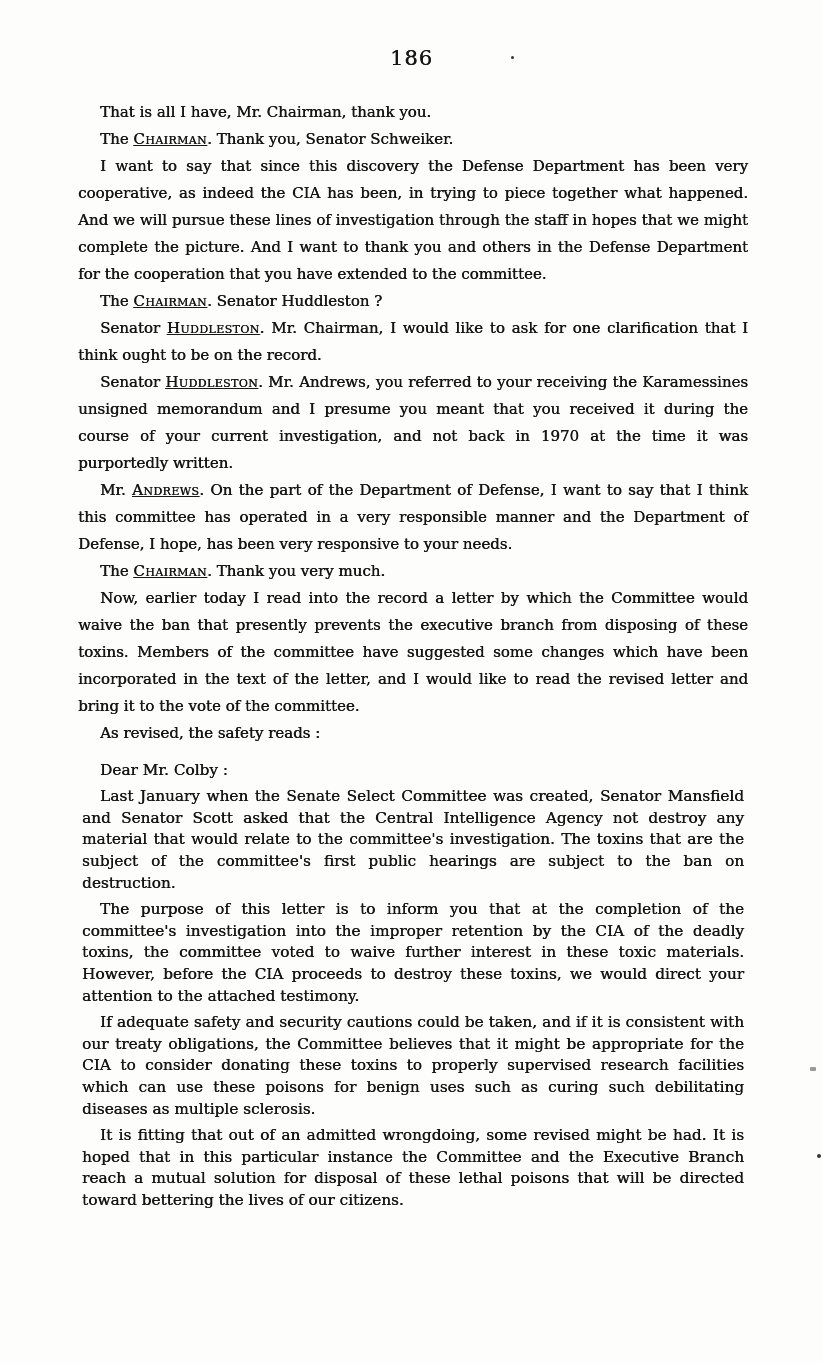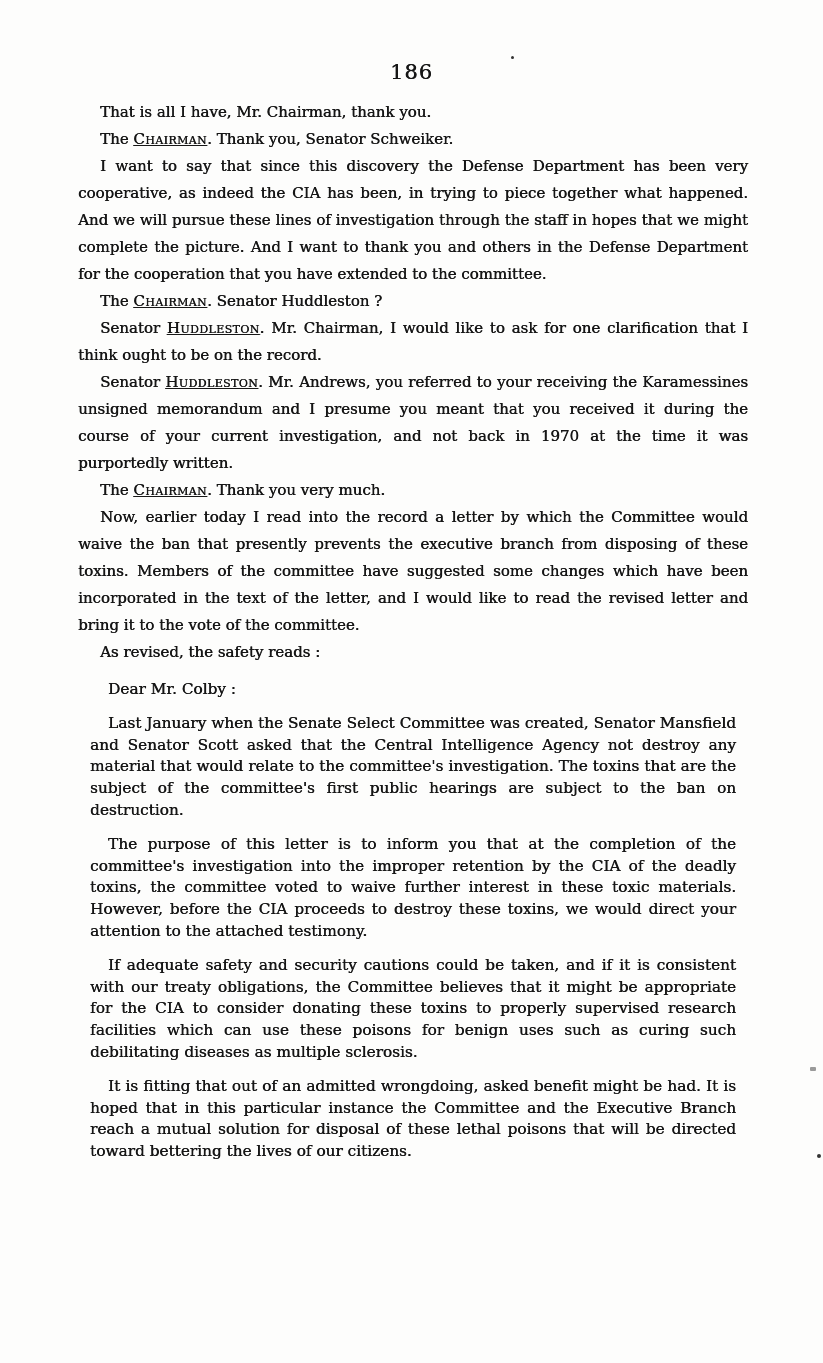--- a/index.html
+++ b/index.html
@@ -8,21 +8,21 @@
     width: 823px;
     height: 1363px;
     margin: 0 auto;
     background: #fdfdfc;
     overflow: hidden;
     font-family: "DejaVu Serif", "Liberation Serif", serif;
     color: #161616;
   }
   .page-number {
     position: absolute;
-    top: 60px;
+    top: 46px;
     left: 0;
     width: 823px;
     text-align: center;
     font-size: 21px;
     letter-spacing: 1px;
     text-shadow: 0.4px 0 0 currentColor;
   }
   .column {
     position: absolute;
     left: 78px;
@@ -35,21 +35,21 @@
     line-height: 27px;
     text-align: justify;
     text-indent: 22px;
     text-shadow: 0.4px 0 0 currentColor;
   }
   .letter-block {
     margin-top: 13px;
     margin-bottom: 11px;
   }
   p.letter-para {
-    margin: 12px;
+    margin: 4px;
     font-size: 15.3px;
     line-height: 21.8px;
     text-align: justify;
     text-indent: 18px;
     text-shadow: 0.35px 0 0 currentColor;
   }
   .sc { font-variant: small-caps; letter-spacing: 0.4px; text-decoration: underline; }
   .speck {
     position: absolute;
     background: #333;
@@ -64,30 +64,31 @@
   <div class="page-number">186</div>
 
   <div class="column">
     <div id="section-before">
         <p class="body-para">That is all I have, Mr. Chairman, thank you.</p>
         <p class="body-para">The <span class="sc">Chairman</span>. Thank you, Senator Schweiker.</p>
         <p class="body-para">I want to say that since this discovery the Defense Department has been very cooperative, as indeed the CIA has been, in trying to piece together what happened. And we will pursue these lines of investigation through the staff in hopes that we might complete the picture. And I want to thank you and others in the Defense Department for the cooperation that you have extended to the committee.</p>
         <p class="body-para">The <span class="sc">Chairman</span>. Senator Huddleston ?</p>
         <p class="body-para">Senator <span class="sc">Huddleston</span>. Mr. Chairman, I would like to ask for one clarification that I think ought to be on the record.</p>
         <p class="body-para">Senator <span class="sc">Huddleston</span>. Mr. Andrews, you referred to your receiving the Karamessines unsigned memorandum and I presume you meant that you received it during the course of your current investigation, and not back in 1970 at the time it was purportedly written.</p>
+        <p class="body-para">Mr. <span class="sc">Andrews</span>. On the part of the Department of Defense, I want to say that I think this committee has operated in a very responsible manner and the Department of Defense, I hope, has been very responsive to your needs.</p>
         <p class="body-para">The <span class="sc">Chairman</span>. Thank you very much.</p>
         <p class="body-para">Now, earlier today I read into the record a letter by which the Committee would waive the ban that presently prevents the executive branch from disposing of these toxins. Members of the committee have suggested some changes which have been incorporated in the text of the letter, and I would like to read the revised letter and bring it to the vote of the committee.</p>
         <p class="body-para">As revised, the safety reads :</p>
       </div>
     <div id="section-letter" class="letter-block">
         <p class="letter-para">Dear Mr. Colby :</p>
         <p class="letter-para">Last January when the Senate Select Committee was created, Senator Mansfield and Senator Scott asked that the Central Intelligence Agency not destroy any material that would relate to the committee's investigation. The toxins that are the subject of the committee's first public hearings are subject to the ban on destruction.</p>
         <p class="letter-para">The purpose of this letter is to inform you that at the completion of the committee's investigation into the improper retention by the CIA of the deadly toxins, the committee voted to waive further interest in these toxic materials. However, before the CIA proceeds to destroy these toxins, we would direct your attention to the attached testimony.</p>
         <p class="letter-para">If adequate safety and security cautions could be taken, and if it is consistent with our treaty obligations, the Committee believes that it might be appropriate for the CIA to consider donating these toxins to properly supervised research facilities which can use these poisons for benign uses such as curing such debilitating diseases as multiple sclerosis.</p>
-        <p class="letter-para">It is fitting that out of an admitted wrongdoing, asked benefit might be had. It is hoped that in this particular instance the Committee and the Executive Branch reach a mutual solution for disposal of these lethal poisons that will be directed toward bettering the lives of our citizens.</p>
+        <p class="letter-para">It is fitting that out of an admitted wrongdoing, some revised might be had. It is hoped that in this particular instance the Committee and the Executive Branch reach a mutual solution for disposal of these lethal poisons that will be directed toward bettering the lives of our citizens.</p>
       </div>
 
   </div>
 
   <div class="speck" style="left:511px; top:56px; width:3px; height:3px;"></div>
   <div class="speck faint" style="left:810px; top:1067px; width:6px; height:4px;"></div>
   <div class="speck" style="left:817px; top:1154px; width:4px; height:4px;"></div>
 </div>
 
 </body></html>

